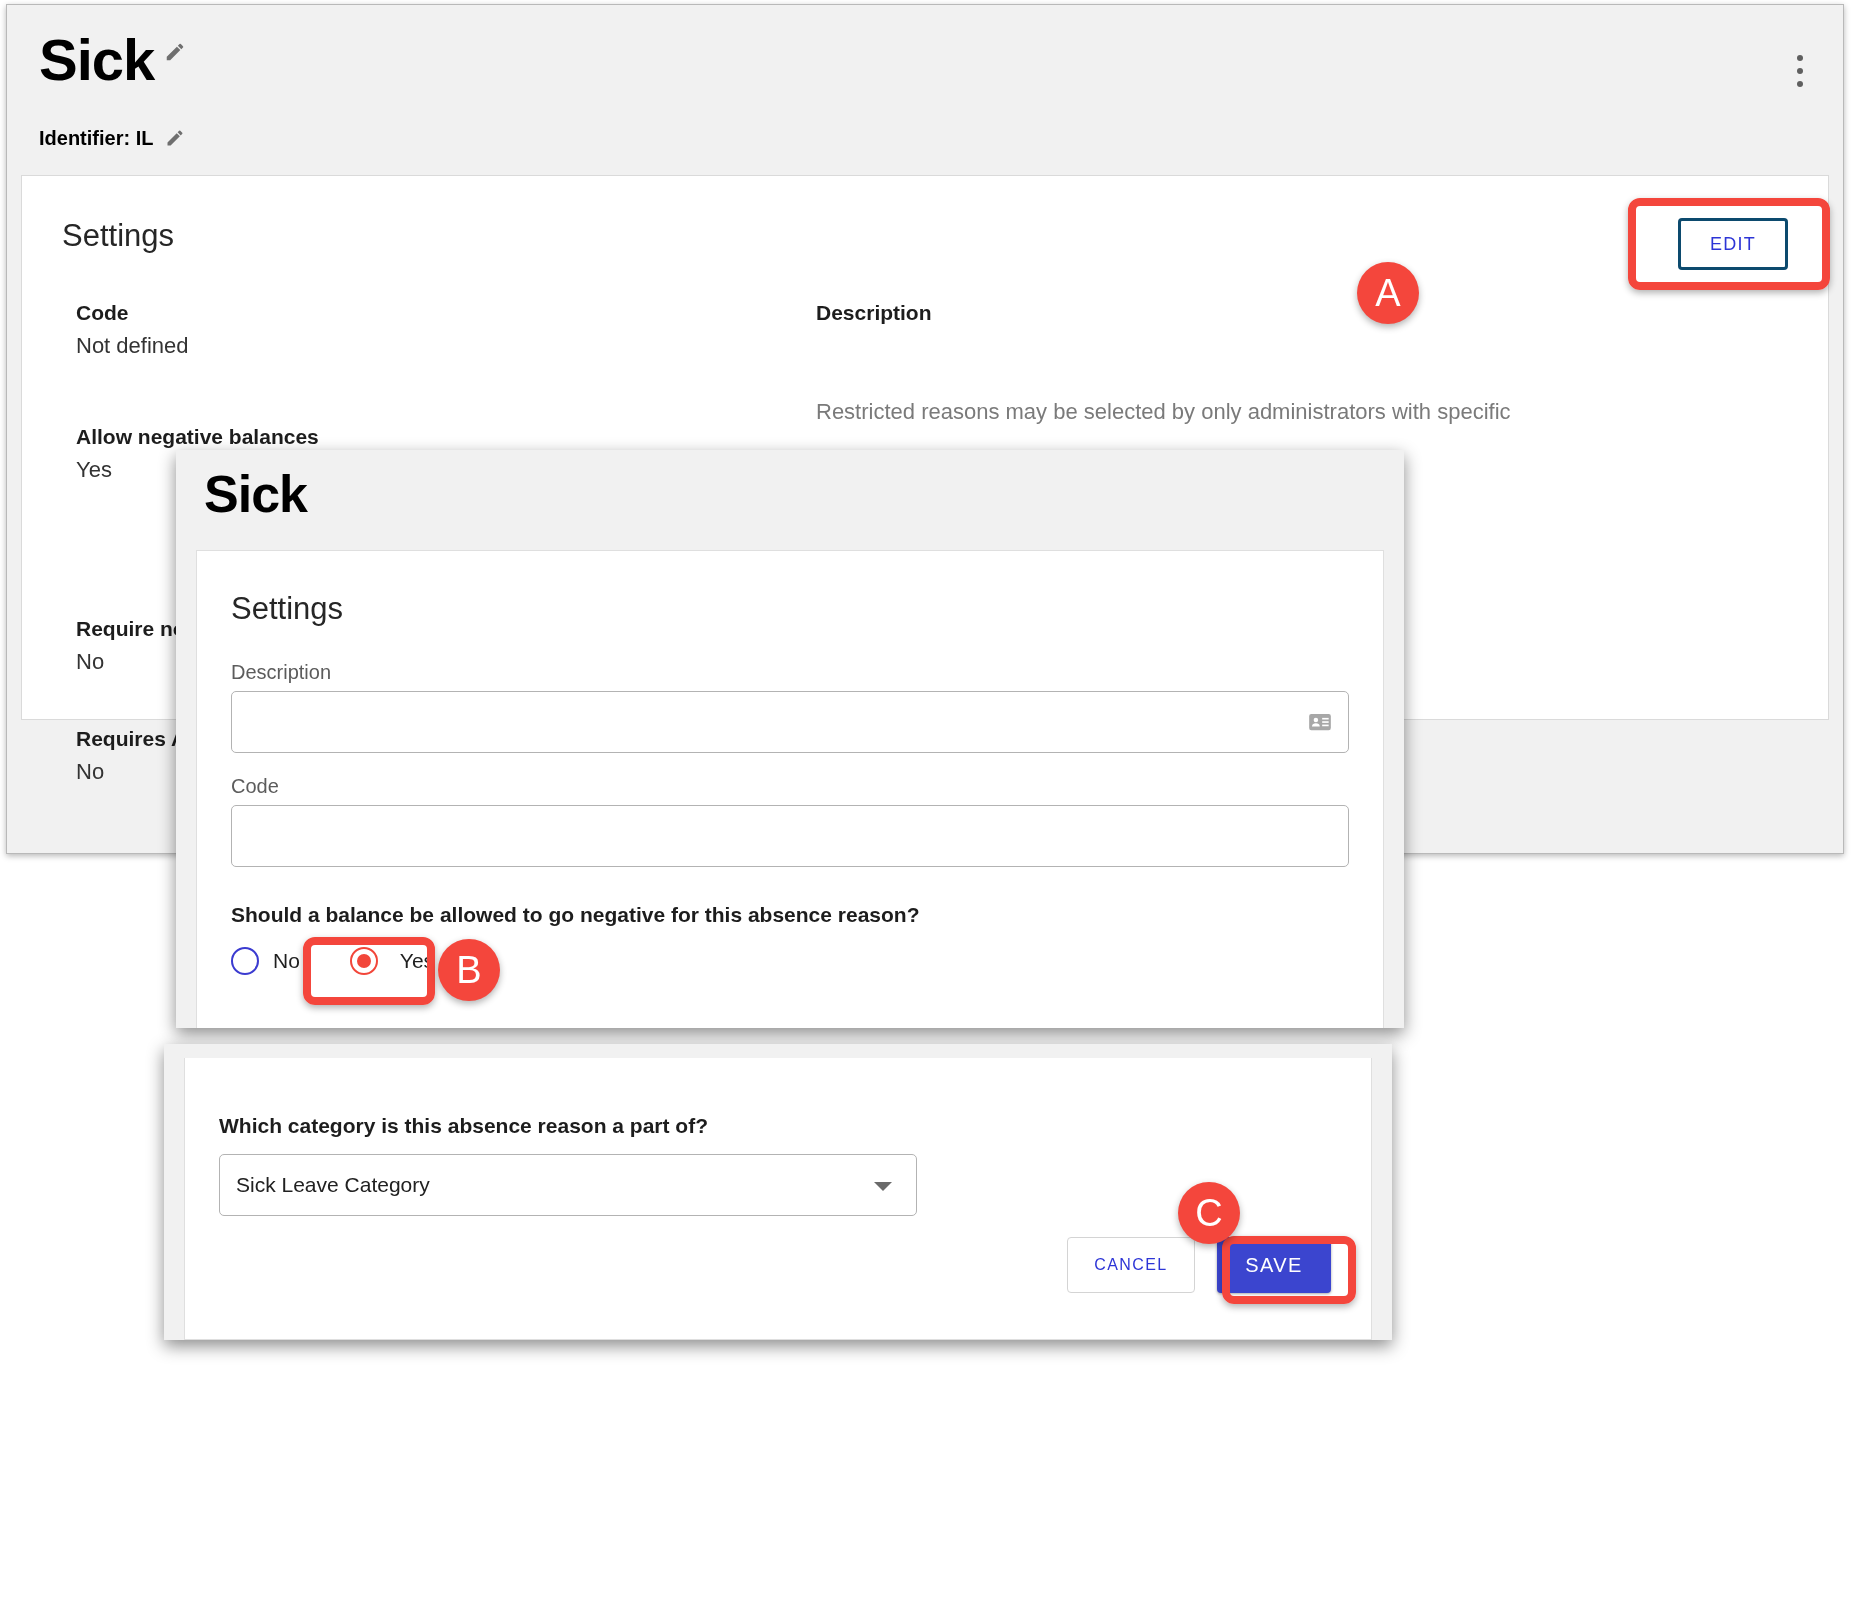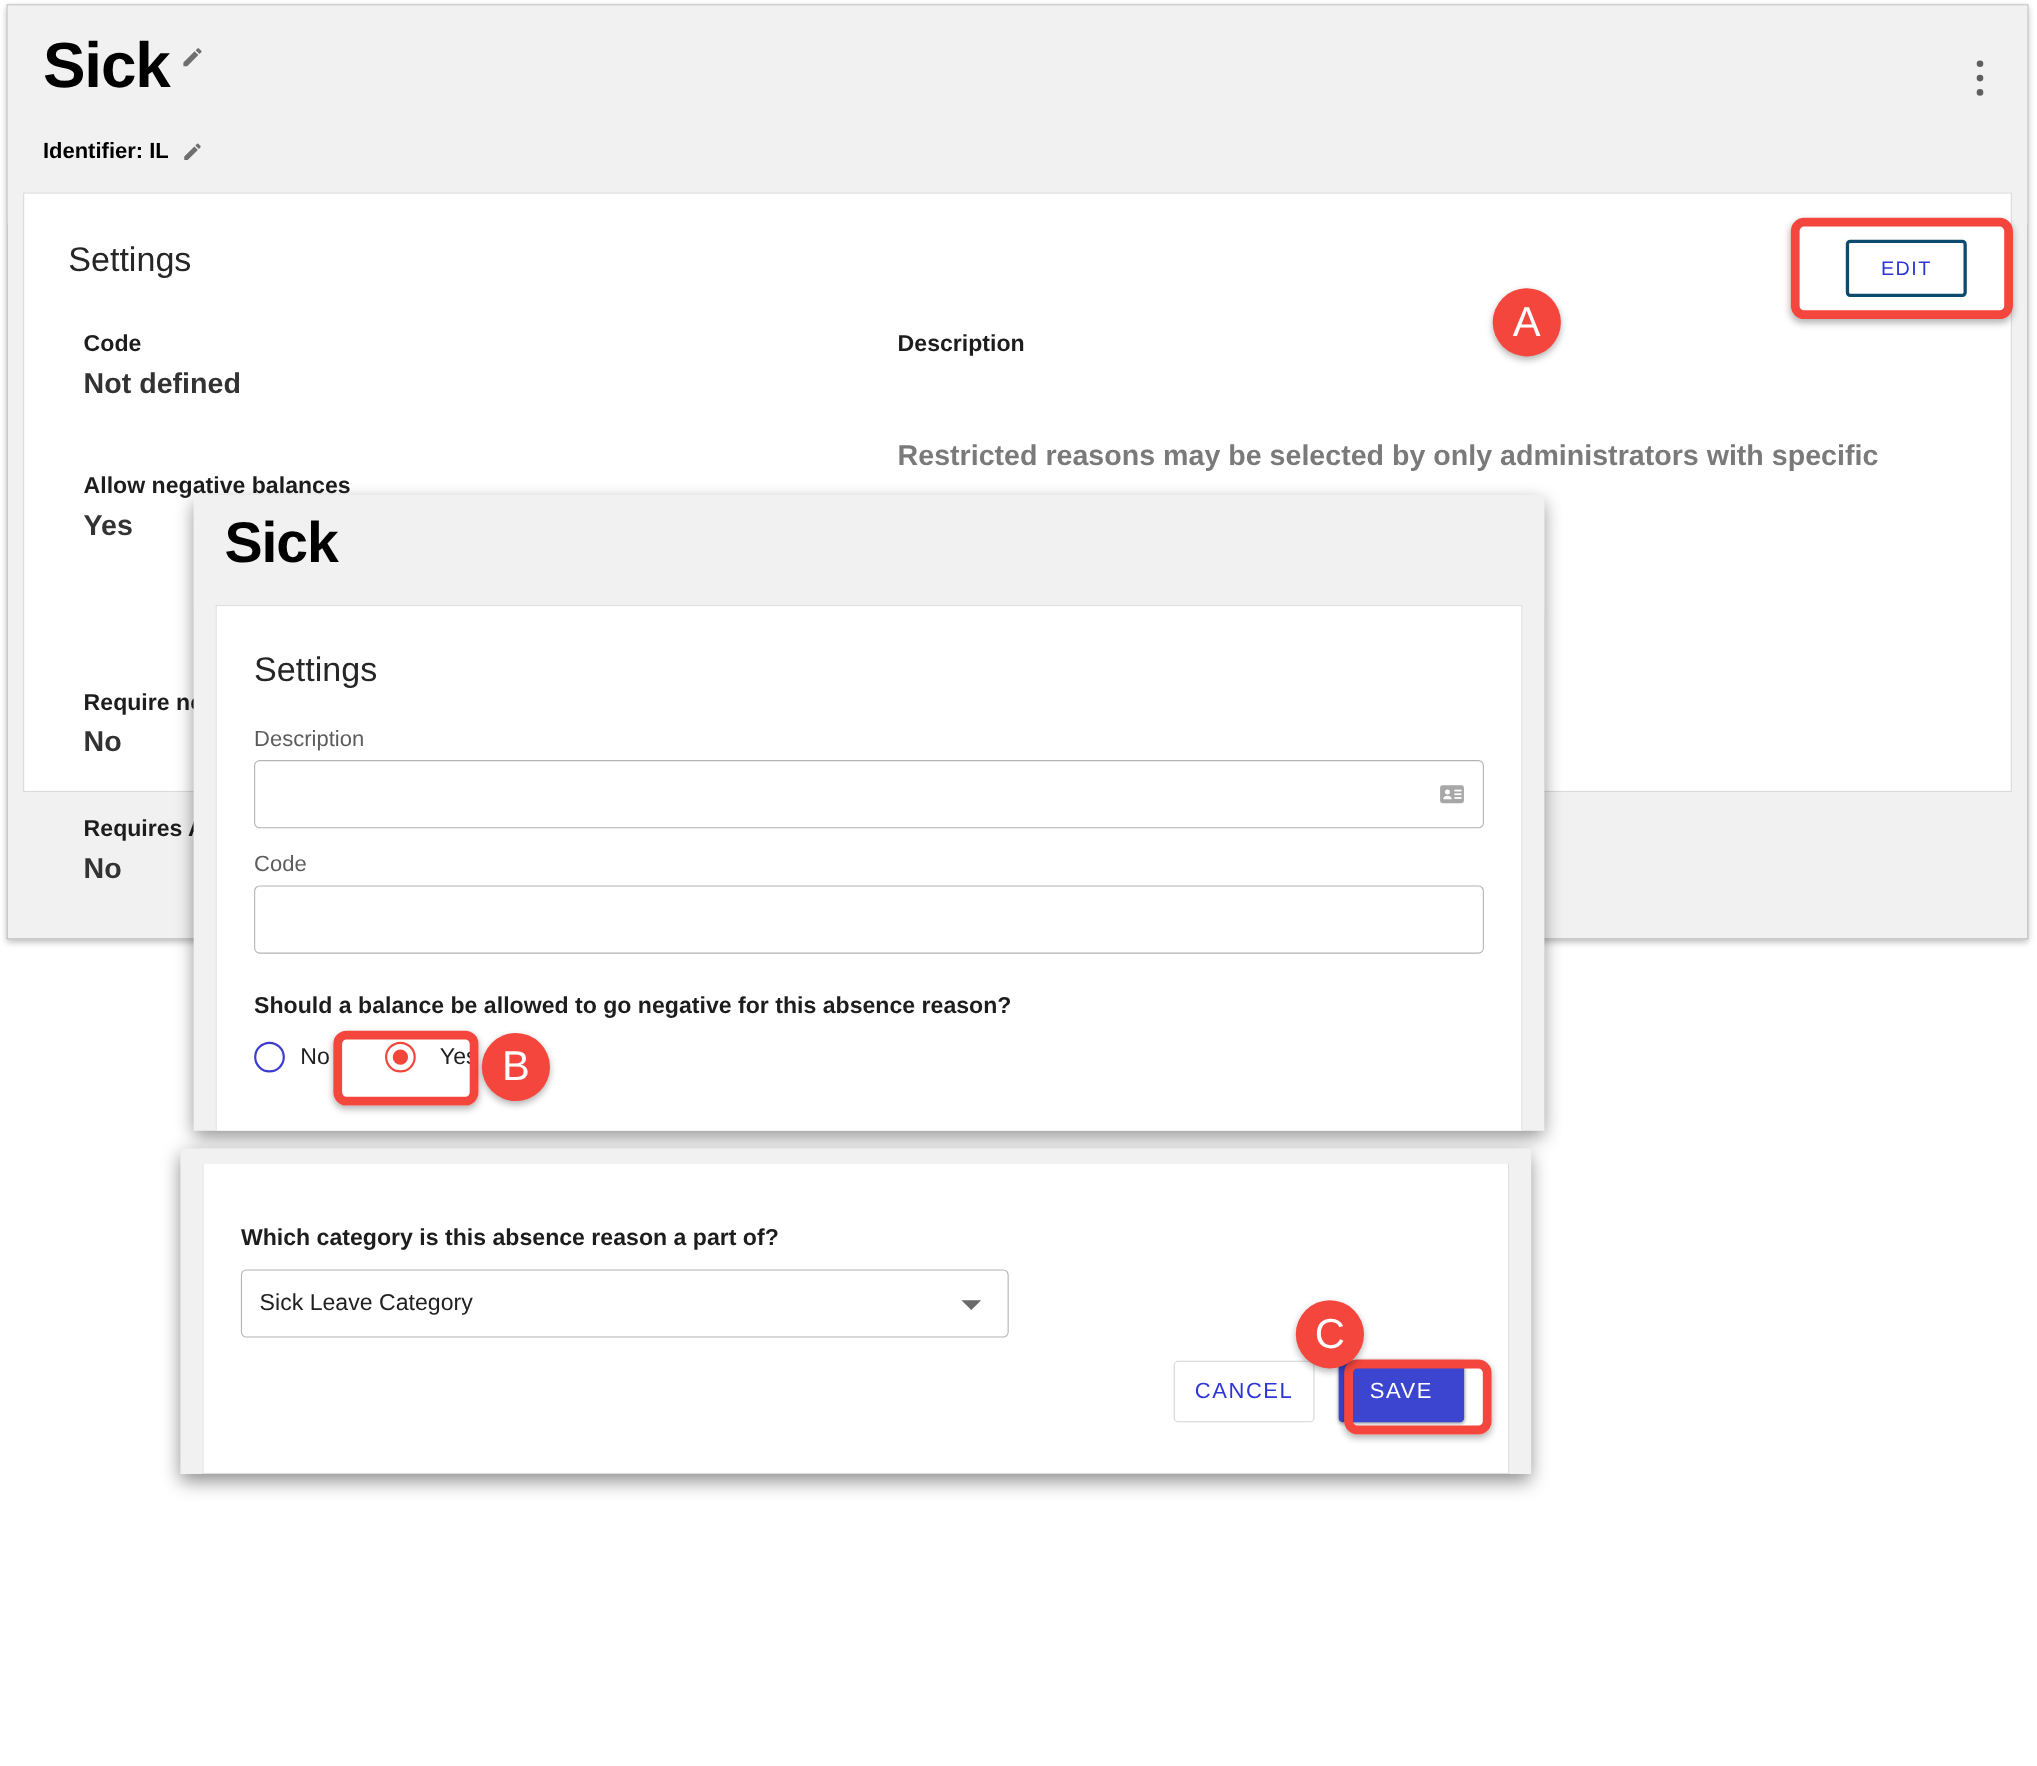--- a/index.html
+++ b/index.html
@@ -134,23 +134,22 @@
   .field-col-left  { position: absolute; left: 54px;  width: 700px; }
   .field-col-right { position: absolute; left: 794px; width: 960px; }
   .field { margin-bottom: 26px; }
   .field-label {
     font-size: 21px;
     font-weight: bold;
     color: #1d1d1d;
     margin-bottom: 8px;
   }
   .field-value {
-    font-size: 26px;
+    font-size: 22px;
     color: #333;
-    font-weight: bold;
   }
   .field-value.muted { color: #7a7a7a; }
   .field-spacer { height: 40px; }
 
   
   .modal {
     position: absolute;
     background: #fff;
     box-shadow: 0 6px 16px rgba(0,0,0,.45);
   }
@@ -333,21 +332,21 @@
     display: flex;
     align-items: center;
   }
   .btn-cancel {
     min-width: 128px;
     height: 56px;
     border: 1px solid #d4d4d4;
     border-radius: 4px;
     background: #fff;
     color: #2d35d6;
-    font-size: 20px;
+    font-size: 16px;
     letter-spacing: 1.4px;
     font-family: "Liberation Sans", sans-serif;
     cursor: pointer;
     margin-right: 22px;
   }
   .btn-save {
     min-width: 114px;
     height: 56px;
     border: none;
     border-radius: 4px;

